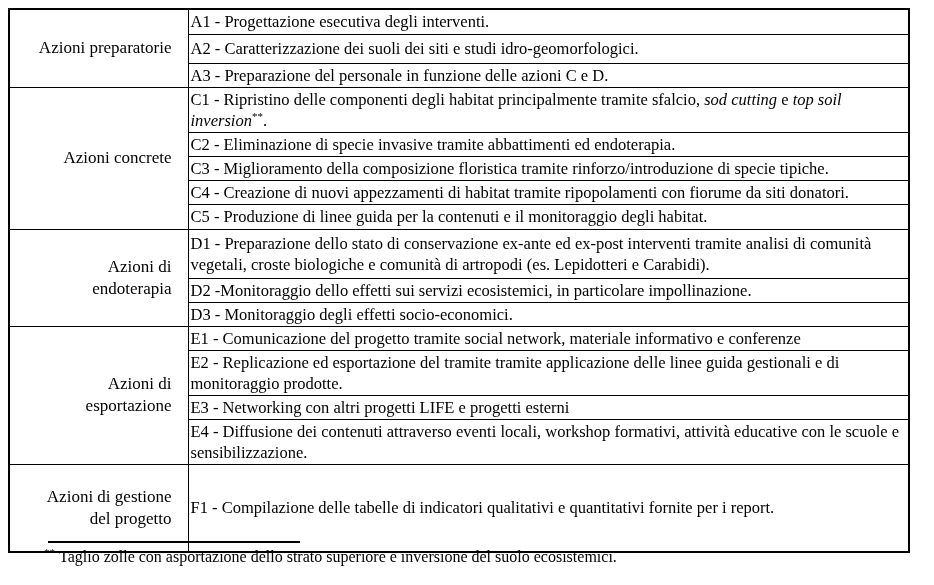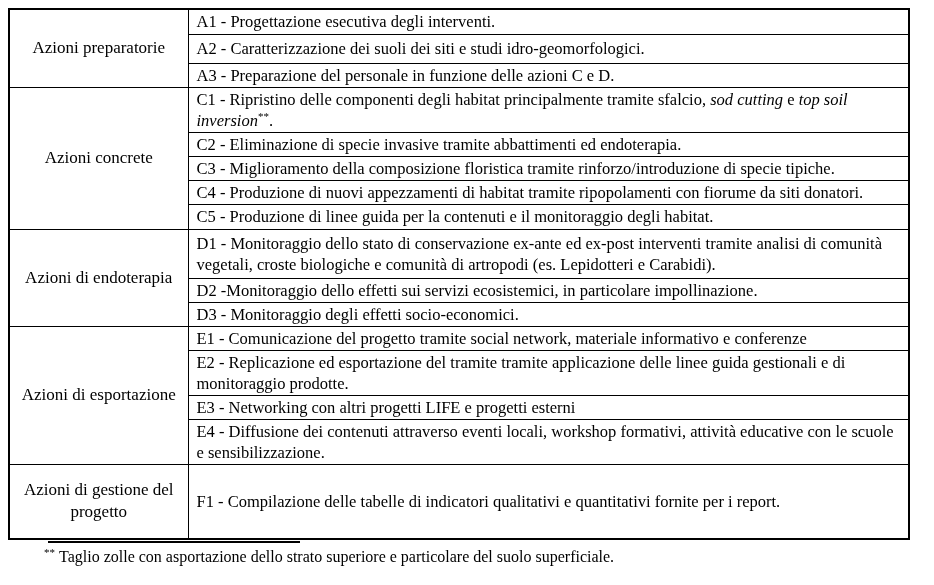--- a/index.html
+++ b/index.html
@@ -20,30 +20,30 @@
     border-collapse: collapse;
     border: 2px solid #000000;
     table-layout: fixed;
   }
   .actions-table td {
     border: 1px solid #000000;
     overflow: hidden;
   }
   col.col-cat { width: 179px; }
   td.cat {
-    text-align: center;
+    text-align: right;
     vertical-align: middle;
     font-size: 17px;
     line-height: 22px;
-    padding: 0 6px;
+    padding: 0 16px;
   }
   td.act {
     font-size: 16.5px;
     line-height: 21px;
-    padding: 1px 8px;
+    padding: 1px 2px;
     vertical-align: middle;
     text-align: left;
   }
   .it { font-style: italic; }
   sup.mark {
     font-size: 11px;
     line-height: 0;
     vertical-align: super;
   }
   .footnote-rule {
@@ -91,29 +91,29 @@
         <td class="cat" rowspan="5">Azioni concrete</td>
         <td class="act"><span>C1 - Ripristino delle componenti degli habitat principalmente tramite sfalcio, </span><i class="it">sod cutting</i><span> e </span><i class="it">top soil inversion</i><sup class="mark">**</sup><span>.</span></td>
       </tr>
       <tr style="height:24px">
         <td class="act">C2 - Eliminazione di specie invasive tramite abbattimenti ed endoterapia.</td>
       </tr>
       <tr style="height:23px">
         <td class="act">C3 - Miglioramento della composizione floristica tramite rinforzo/introduzione di specie tipiche.</td>
       </tr>
       <tr style="height:23px">
-        <td class="act">C4 - Produzione di nuovi appezzamenti di habitat tramite ripopolamenti con fiorume da siti donatori.</td>
+        <td class="act">C4 - Creazione di nuovi appezzamenti di habitat tramite ripopolamenti con fiorume da siti donatori.</td>
       </tr>
       <tr style="height:25px">
         <td class="act">C5 - Produzione di linee guida per la contenuti e il monitoraggio degli habitat.</td>
       </tr>
 
       <tr style="height:49px">
         <td class="cat" rowspan="3">Azioni di endoterapia</td>
-        <td class="act">D1 - Monitoraggio dello stato di conservazione ex-ante ed ex-post interventi tramite analisi di comunità vegetali, croste biologiche e comunità di artropodi (es. Lepidotteri e Carabidi).</td>
+        <td class="act">D1 - Preparazione dello stato di conservazione ex-ante ed ex-post interventi tramite analisi di comunità vegetali, croste biologiche e comunità di artropodi (es. Lepidotteri e Carabidi).</td>
       </tr>
       <tr style="height:20px">
         <td class="act">D2 -Monitoraggio dello effetti sui servizi ecosistemici, in particolare impollinazione.</td>
       </tr>
       <tr style="height:20px">
         <td class="act">D3 - Monitoraggio degli effetti socio-economici.</td>
       </tr>
 
       <tr style="height:23px">
         <td class="cat" rowspan="4">Azioni di esportazione</td>
@@ -122,26 +122,26 @@
       <tr style="height:45px">
         <td class="act">E2 - Replicazione ed esportazione del tramite tramite applicazione delle linee guida gestionali e di monitoraggio prodotte.</td>
       </tr>
       <tr style="height:19px">
         <td class="act">E3 - Networking con altri progetti LIFE e progetti esterni</td>
       </tr>
       <tr style="height:44px">
         <td class="act">E4 - Diffusione dei contenuti attraverso eventi locali, workshop formativi, attività educative con le scuole e sensibilizzazione.</td>
       </tr>
 
-      <tr style="height:75px">
+      <tr style="height:88px">
         <td class="cat">Azioni di gestione del progetto</td>
         <td class="act">F1 - Compilazione delle tabelle di indicatori qualitativi e quantitativi fornite per i report.</td>
       </tr>
     </tbody>
   </table>
 
   <div class="footnote-rule"></div>
 
   <div class="footnote">
-    <sup class="mark">**</sup><span class="fn-text">Taglio zolle con asportazione dello strato superiore e particolare del suolo superficiale.</span>
+    <sup class="mark">**</sup><span class="fn-text">Taglio zolle con asportazione dello strato superiore e inversione del suolo ecosistemici.</span>
   </div>
 
 </div>
 
 </body></html>

